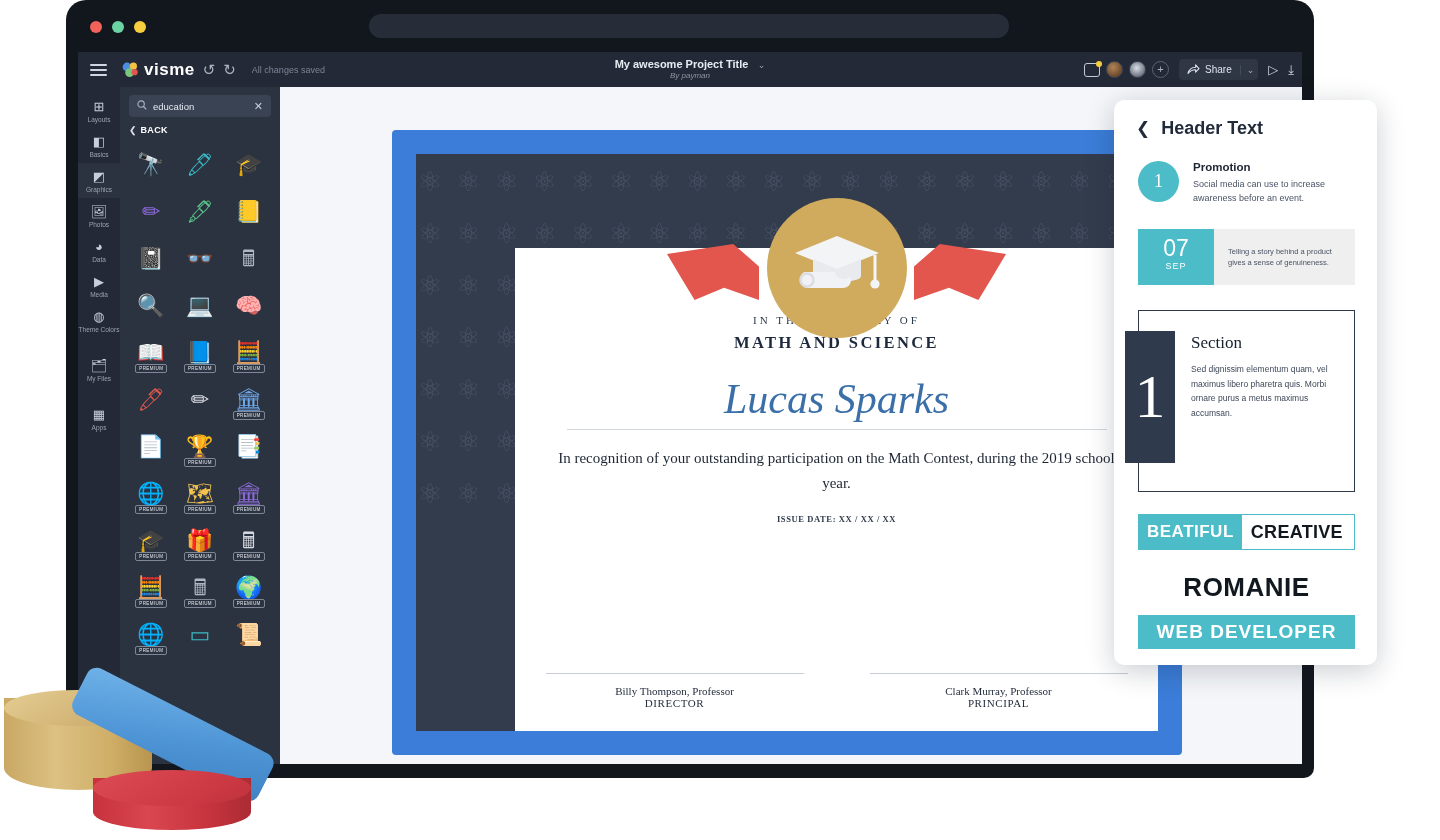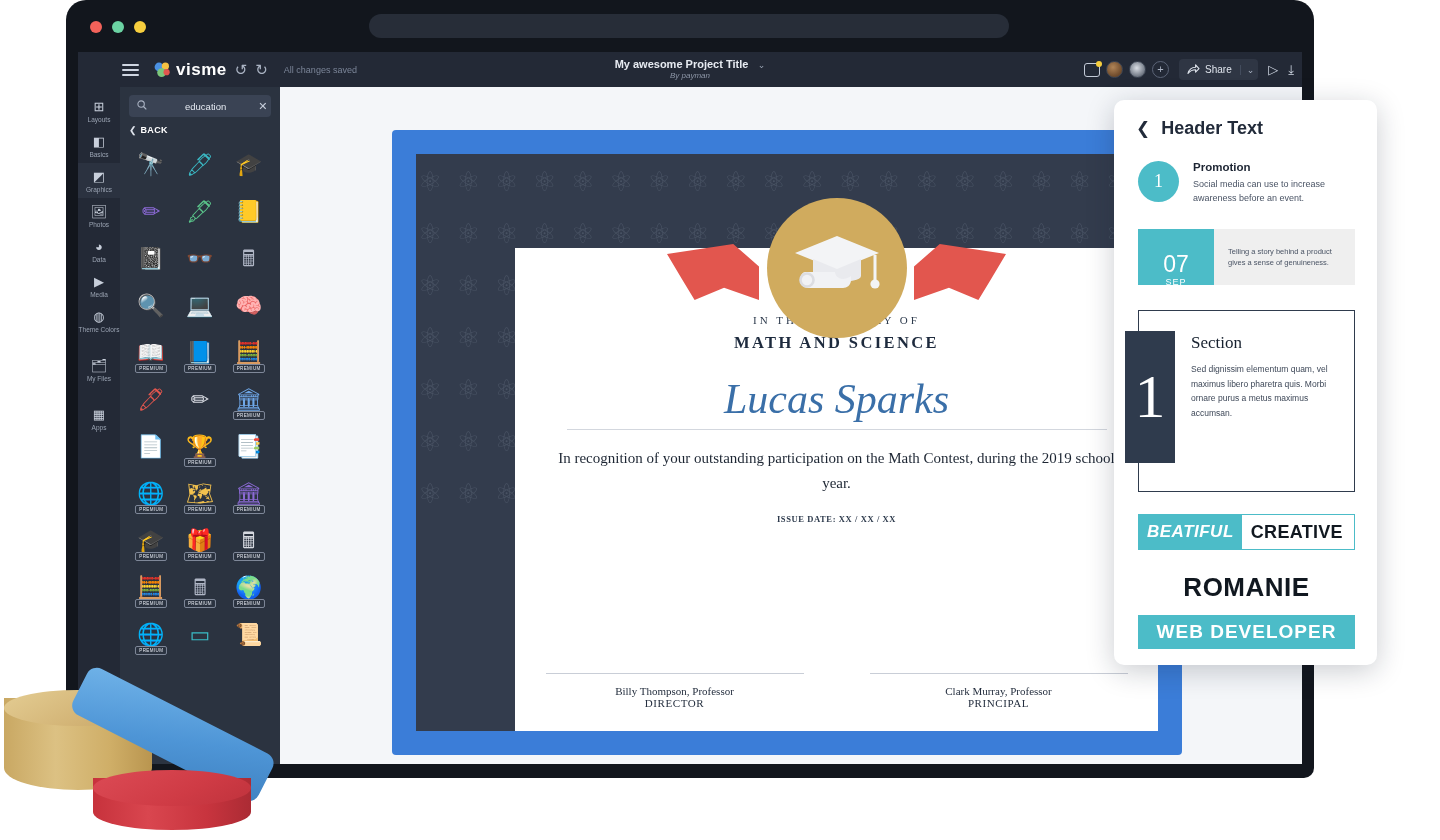--- a/index.html
+++ b/index.html
@@ -23,21 +23,21 @@
 
   
   #app-window {
     position: absolute; left: 12px; top: 52px; width: 1224px; height: 712px;
     background: #f4f6f9; overflow: hidden;
   }
 
   
   #app-topbar {
     position: absolute; left: 0; top: 0; width: 100%; height: 35px;
-    background: #232936; display: flex; align-items: center; padding-left: 32px;
+    background: #232936; display: flex; align-items: center;
   }
   #hamburger { width: 40px; display:flex; flex-direction:column; align-items:center; gap:3px; cursor:pointer; }
   #hamburger i { display:block; width:17px; height:2px; background:#cfd6e2; border-radius:1px; }
   #brand { display:flex; align-items:center; gap:5px; margin-left:4px; }
   #brand-mark { width:17px; height:16px; position:relative; }
   #brand-text { color:#fff; font-size:17px; font-weight:700; letter-spacing:.5px; }
   .undo-redo { color:#aab3c3; font-size:15px; margin-left:8px; cursor:pointer; }
   #saved-text { color:#7b8598; font-size:9px; margin-left:16px; }
   #proj-wrap { position:absolute; left:0; right:0; top:2px; text-align:center; pointer-events:none; }
   #proj-title { color:#e7ebf2; font-size:11px; font-weight:700; display:inline-block; }
@@ -65,21 +65,21 @@
   .rail-item { width:42px; padding:6px 0 4px; text-align:center; cursor:pointer; }
   .rail-item.active { background:#2b3240; }
   .rail-ico { color:#c8cfdb; font-size:13px; line-height:15px; display:block; }
   .rail-label { color:#9aa3b2; font-size:6.5px; line-height:8px; margin-top:2px; display:block; }
 
   
   #assets-panel {
     position:absolute; left:42px; top:35px; width:160px; bottom:0; background:#2b3340;
     padding:8px 9px 0;
   }
-  #search-box { position:relative; height:22px; background:#3a4354; border-radius:4px; display:flex; align-items:center; padding:0 8px;gap:32px; }
+  #search-box { position:relative; height:22px; background:#3a4354; border-radius:4px; display:flex; align-items:center; padding:0 8px; }
   #search-icon { color:#aab3c3; font-size:9px; }
   #search-value { color:#e4e9f1; font-size:9.5px; margin-left:6px; flex:1; }
   #search-clear { color:#c7cedb; font-size:11px; cursor:pointer; }
   #back-link { display:flex; align-items:center; gap:4px; margin-top:8px; cursor:pointer; }
   #back-chevron { color:#dfe4ec; font-size:9px; }
   #back-label { color:#ffffff; font-size:9px; font-weight:700; letter-spacing:.3px; }
   #asset-grid { margin-top:10px; display:grid; grid-template-columns:repeat(3,1fr); gap:7px 4px; }
   .asset-cell { height:40px; position:relative; display:flex; align-items:center; justify-content:center; cursor:pointer; }
   .asset-glyph { font-size:22px; line-height:1; }
   .premium-tag {
@@ -150,36 +150,36 @@
   .rp-block { margin:0 22px 0 24px; cursor:pointer; }
 
   #blk-promotion { display:flex; gap:14px; align-items:flex-start; margin-top:8px; }
   #promo-circle { width:41px; height:41px; border-radius:50%; background:#4cbcc8; color:#fff;
                   font-size:18px; display:flex; align-items:center; justify-content:center;
                   font-family:"Liberation Serif", serif; flex:0 0 41px; }
   #promo-head { color:#1d2533; font-size:11.5px; font-weight:700; }
   #promo-desc { color:#4a5465; font-size:9px; line-height:14px; margin-top:4px; }
 
   #blk-date { display:flex; margin-top:24px; height:56px; }
-  #date-tile { width:76px; background:#4cbcc8; color:#fff; text-align:center; padding-top:23px; flex:0 0 76px; }
+  #date-tile { width:76px; background:#4cbcc8; color:#fff; text-align:center; padding-top:7px; flex:0 0 76px; }
   #date-day { font-size:23px; line-height:25px; }
   #date-mon { font-size:9px; letter-spacing:1px; }
   #date-body { flex:1; background:#efefef; padding:17px 14px 0 14px; color:#4a5465; font-size:7.5px; line-height:11px; }
 
   #blk-section { margin-top:25px; border:1.5px solid #2f3b4d; height:182px; position:relative; }
   #sec-num { position:absolute; left:-14px; top:20px; width:50px; height:132px; background:#2f3b4d;
              color:#fff; font-size:62px; text-align:center; line-height:130px;
              font-family:"Liberation Serif", serif; }
   #sec-body { position:absolute; left:52px; right:16px; top:22px; }
   #sec-title { color:#16202e; font-size:17px; font-family:"Liberation Serif", serif; }
   #sec-text { color:#3e4858; font-size:8.5px; line-height:14.5px; margin-top:9px; }
 
   #blk-beatiful { margin-top:22px; display:flex; border:1.5px solid #4cbcc8; height:36px; }
   #bf-left { background:#4cbcc8; color:#fff; font-size:17px; font-weight:700; letter-spacing:.5px;
-             padding:0 8px; display:flex; align-items:center;font-style:italic; }
+             padding:0 8px; display:flex; align-items:center; }
   #bf-right { background:#fff; color:#111820; font-size:18px; font-weight:700; letter-spacing:.3px;
               padding:0 9px; display:flex; align-items:center; }
 
   #blk-romanie { margin-top:22px; text-align:center; }
   #rm-title { color:#111820; font-size:26px; font-weight:700; letter-spacing:.5px; }
   #rm-bar { background:#4cbcc8; color:#fff; font-size:19px; font-weight:700; letter-spacing:1px;
             margin-top:12px; height:34px; line-height:34px; }
 
   
   #prop-tan {

